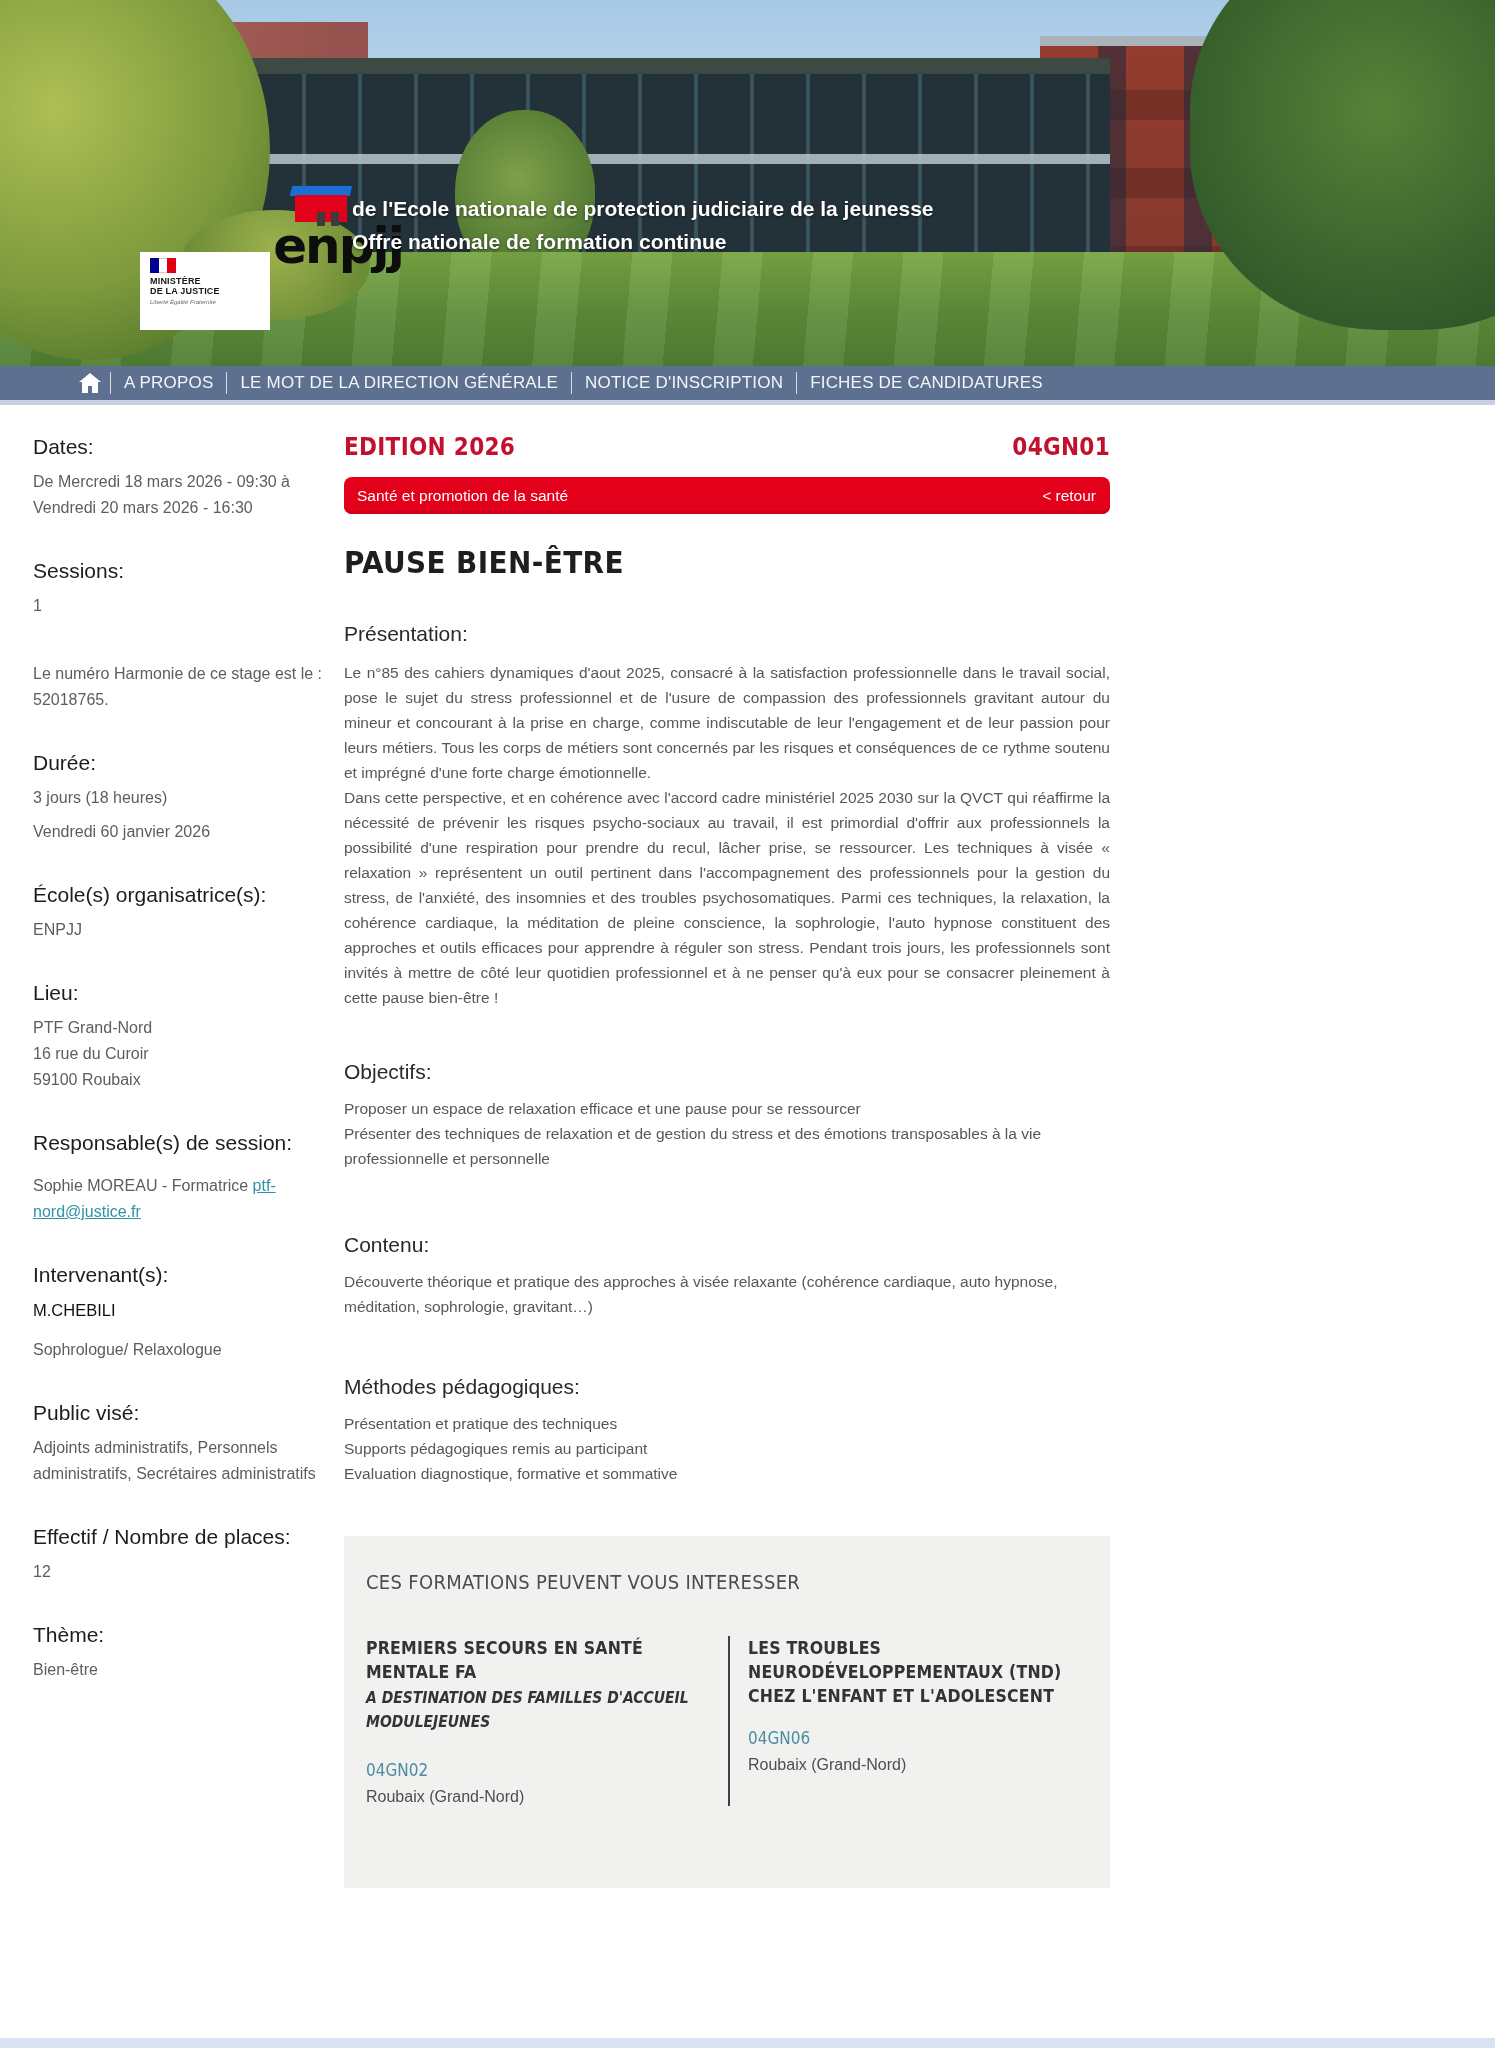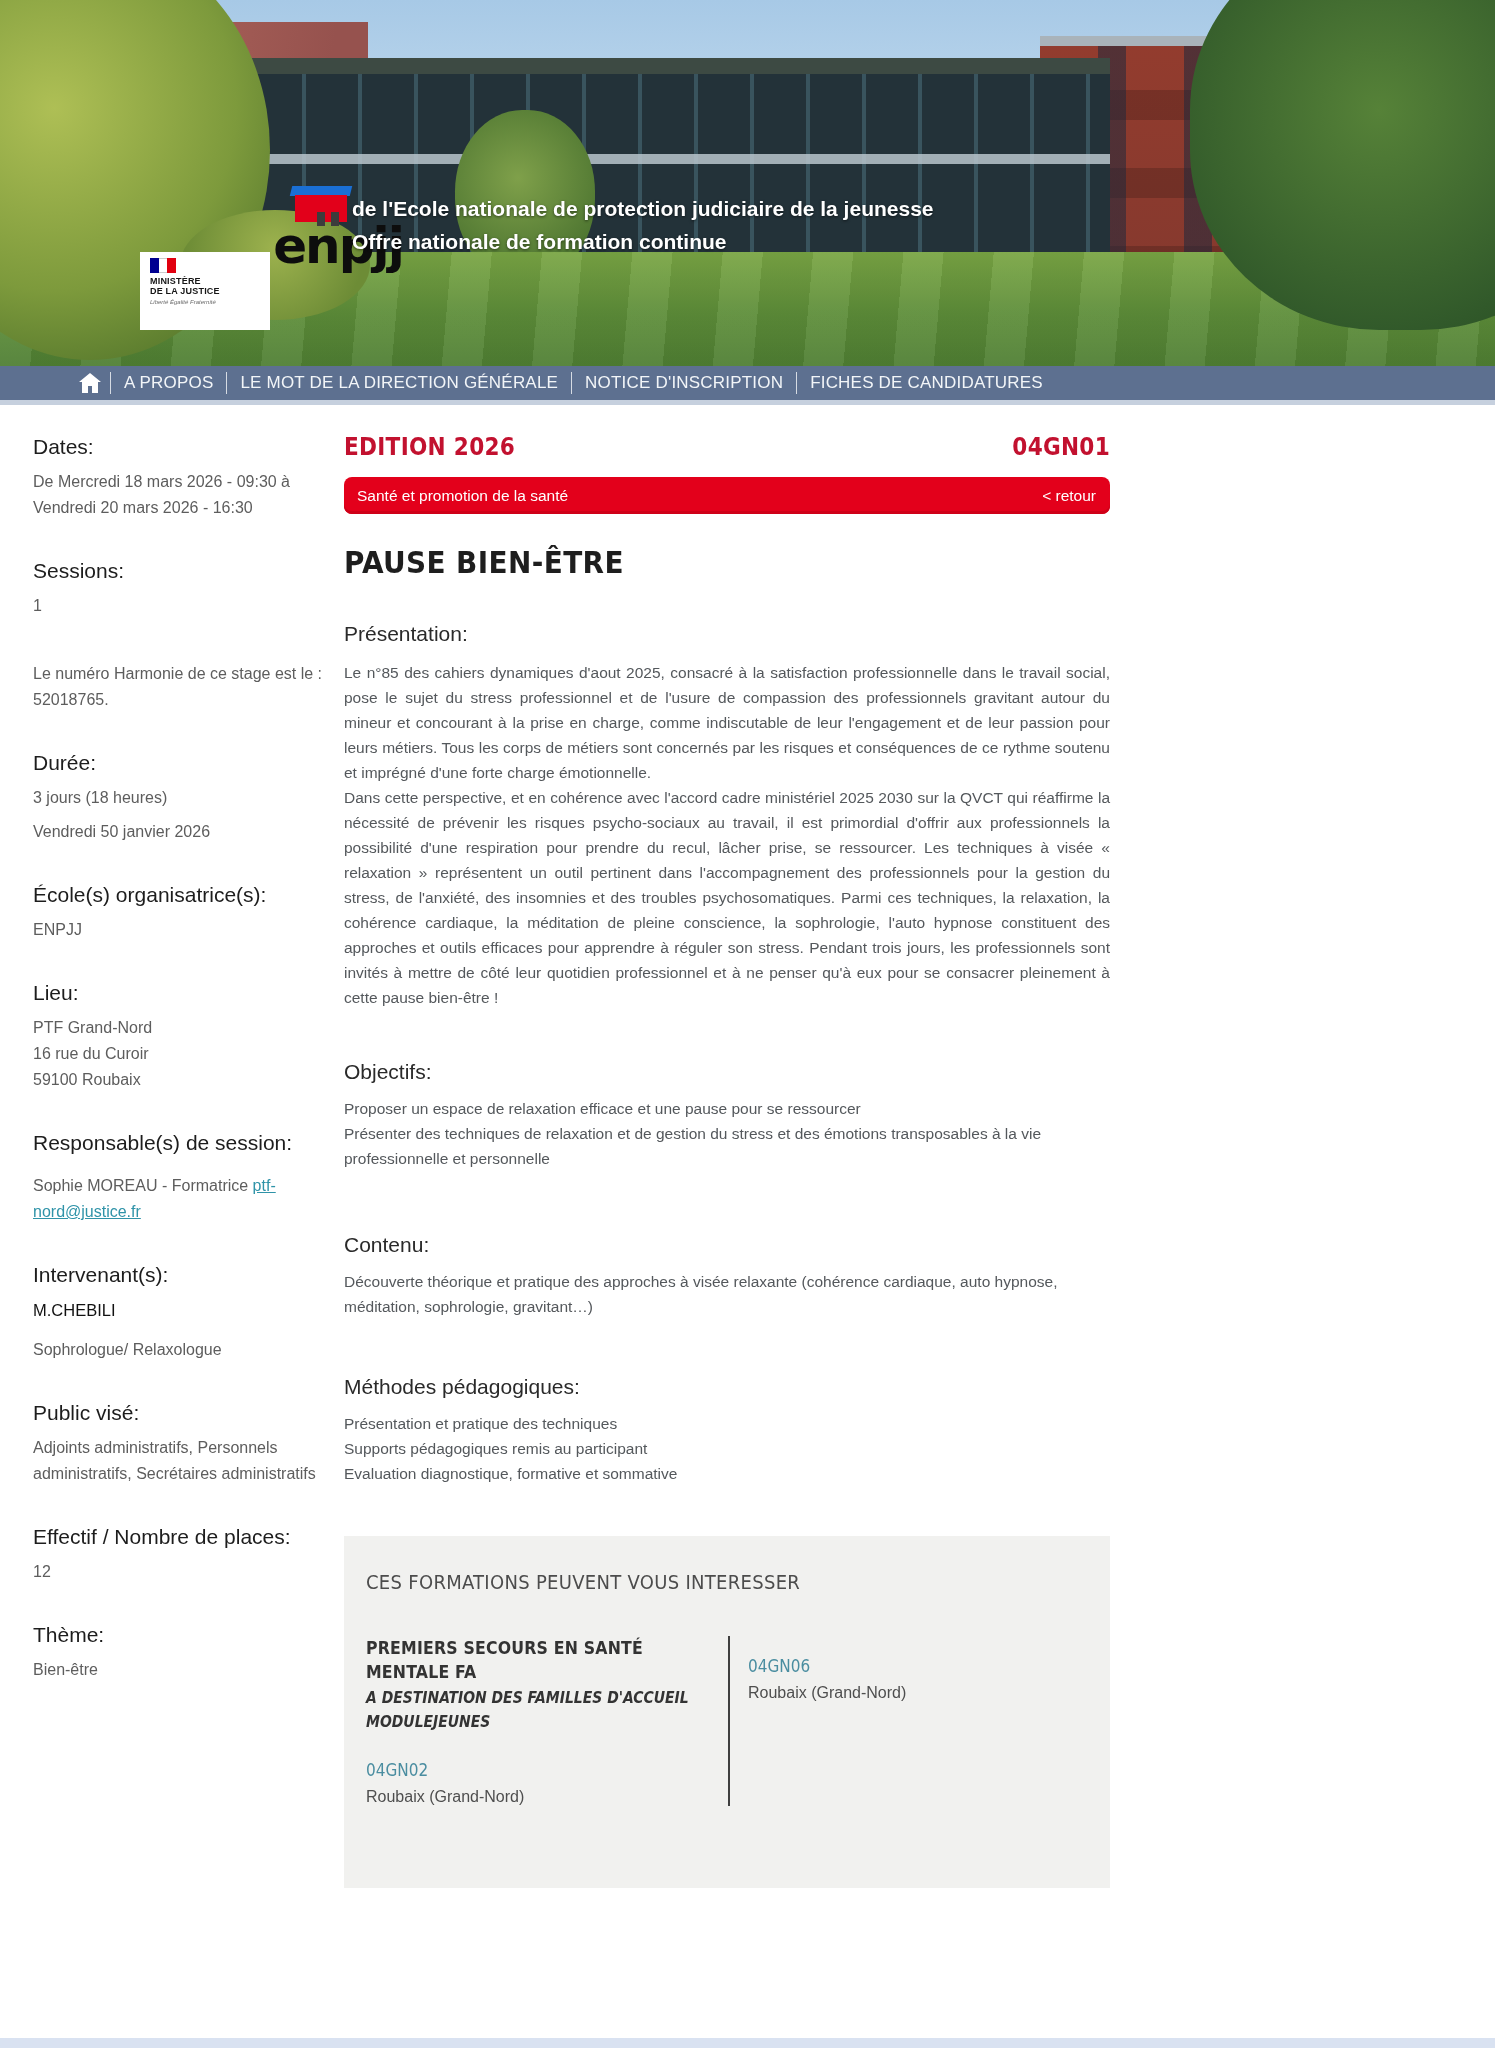--- a/index.html
+++ b/index.html
@@ -176,21 +176,21 @@
     </div>
 
     <div class="sb-h">Sessions:</div>
     <div class="sb-t">1</div>
 
     <div class="sb-t sb-note">Le numéro Harmonie de ce stage est le : 52018765.</div>
 
     <div class="sb-h">Durée:</div>
     <div class="sb-t">3 jours (18 heures)</div>
 
-    <div class="sb-t">Vendredi 50 janvier 2026</div>
+    <div class="sb-t">Vendredi 60 janvier 2026</div>
 
     <div class="sb-h">École(s) organisatrice(s):</div>
     <div class="sb-t">ENPJJ</div>
 
     <div class="sb-h">Lieu:</div>
     <div class="sb-t">
       <div>PTF Grand-Nord</div>
       <div>16 rue du Curoir</div>
       <div>59100 Roubaix</div>
     </div>
@@ -260,20 +260,21 @@
     <div class="related">
       <div class="rel-h cond">CES FORMATIONS PEUVENT VOUS INTERESSER</div>
       <div class="rel-cards">
         <div class="rel-card">
           <div class="card-title cond">PREMIERS SECOURS EN SANTÉ MENTALE FA</div>
           <div class="card-sub cond">A DESTINATION DES FAMILLES D'ACCUEIL MODULEJEUNES</div>
           <div class="card-code cond">04GN02</div>
           <div class="card-loc">Roubaix (Grand-Nord)</div>
         </div>
         <div class="rel-card">
+          <div class="card-title cond">LES TROUBLES NEURODÉVELOPPEMENTAUX (TND) CHEZ L'ENFANT ET L'ADOLESCENT</div>
           <div class="card-code cond">04GN06</div>
           <div class="card-loc">Roubaix (Grand-Nord)</div>
         </div>
       </div>
     </div>
   </div>
 </div>
 
 <div class="footer-strip"></div>
 

